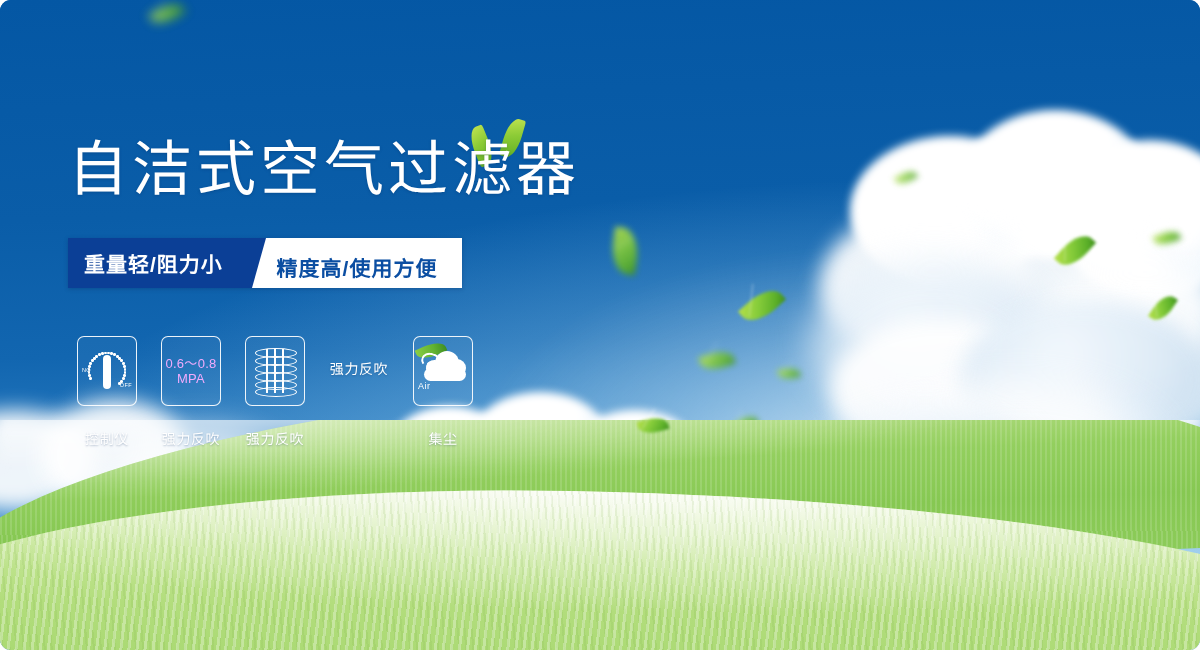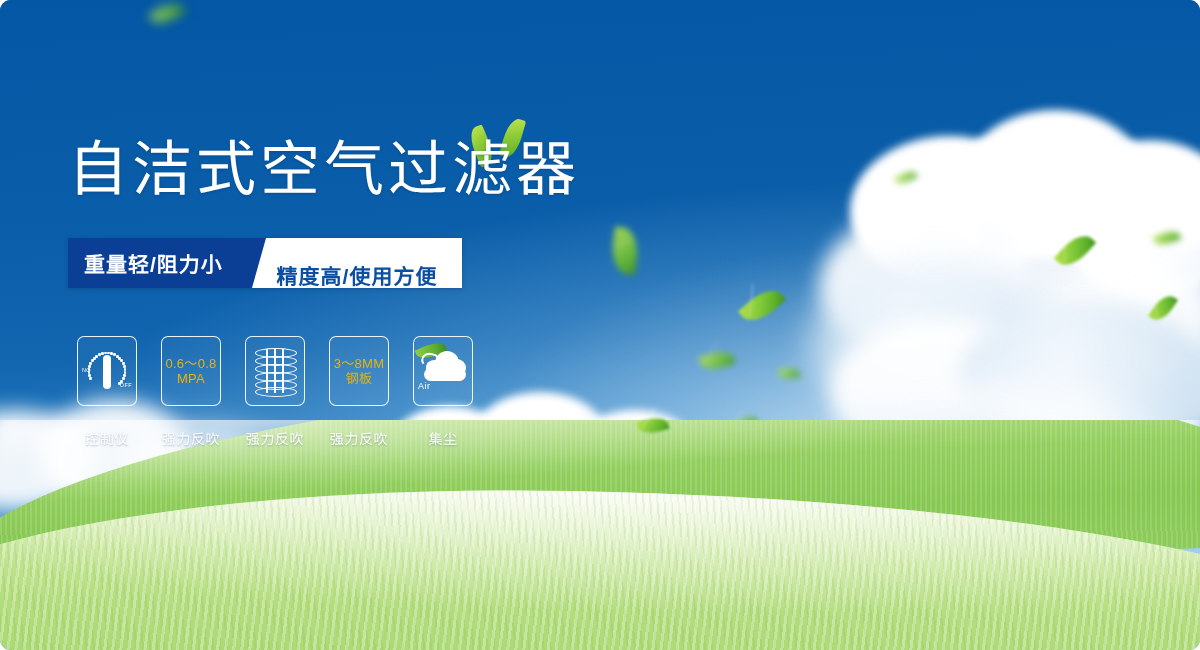--- a/index.html
+++ b/index.html
@@ -128,42 +128,42 @@
     padding-left:16px;
     color:#ffffff;font-size:21px;letter-spacing:1px;font-weight:600;
     white-space:nowrap;
   }
   #subtitle-right-panel{
     position:absolute;right:0;top:0;height:100%;width:210px;
     background:#ffffff;
     clip-path:polygon(14px 0, 100% 0, 100% 100%, 0 100%);
   }
   #subtitle-right{
-    position:absolute;right:0;top:12px;height:100%;width:210px;
+    position:absolute;right:0;top:4px;height:100%;width:210px;
     display:flex;align-items:center;justify-content:center;
     color:#0b4ea2;font-size:21px;letter-spacing:1px;font-weight:600;
     white-space:nowrap;
   }
 
   
   #features{
     position:absolute;left:78px;top:336px;
     display:flex;gap:26px;
   }
   .feature{width:58px;display:flex;flex-direction:column;align-items:center;}
   .feature-box{
     width:58px;height:68px;
     border:1.6px solid rgba(255,255,255,.92);
     border-radius:7px;
     display:flex;align-items:center;justify-content:center;
     position:relative;overflow:hidden;
     background:rgba(255,255,255,.04);
   }
   .feature-text{
-    color:#eab308;text-align:center;line-height:1.18;
+    color:#f0abfc;text-align:center;line-height:1.18;
     font-size:13px;letter-spacing:.3px;white-space:pre-line;
   }
   .feature-label{
     margin-top:22px;color:#ffffff;font-size:14px;letter-spacing:.6px;
     white-space:nowrap;text-shadow:0 1px 2px rgba(0,40,90,.3);
   }
 
   
   .gauge{position:relative;width:50px;height:50px;}
   .gauge .bar{
@@ -342,24 +342,20 @@
             <div class="ring" style="top:40px;"></div>
             <div class="vbar" style="left:11px;"></div>
             <div class="vbar" style="left:19px;"></div>
             <div class="vbar" style="left:27px;"></div>
           </div>
         </div>
         <div class="feature-label">强力反吹</div>
       </div>
 
       <div class="feature">
-        <div class="feature-box">
-          <div class="feature-text">3～8MM
-钢板</div>
-        </div>
         <div class="feature-label">强力反吹</div>
       </div>
 
       <div class="feature">
         <div class="feature-box">
           <div class="airicon">
             <div class="gleaf"></div>
             <div class="sw sw1"></div>
             <div class="sw sw2"></div>
             <div class="c3"></div>

